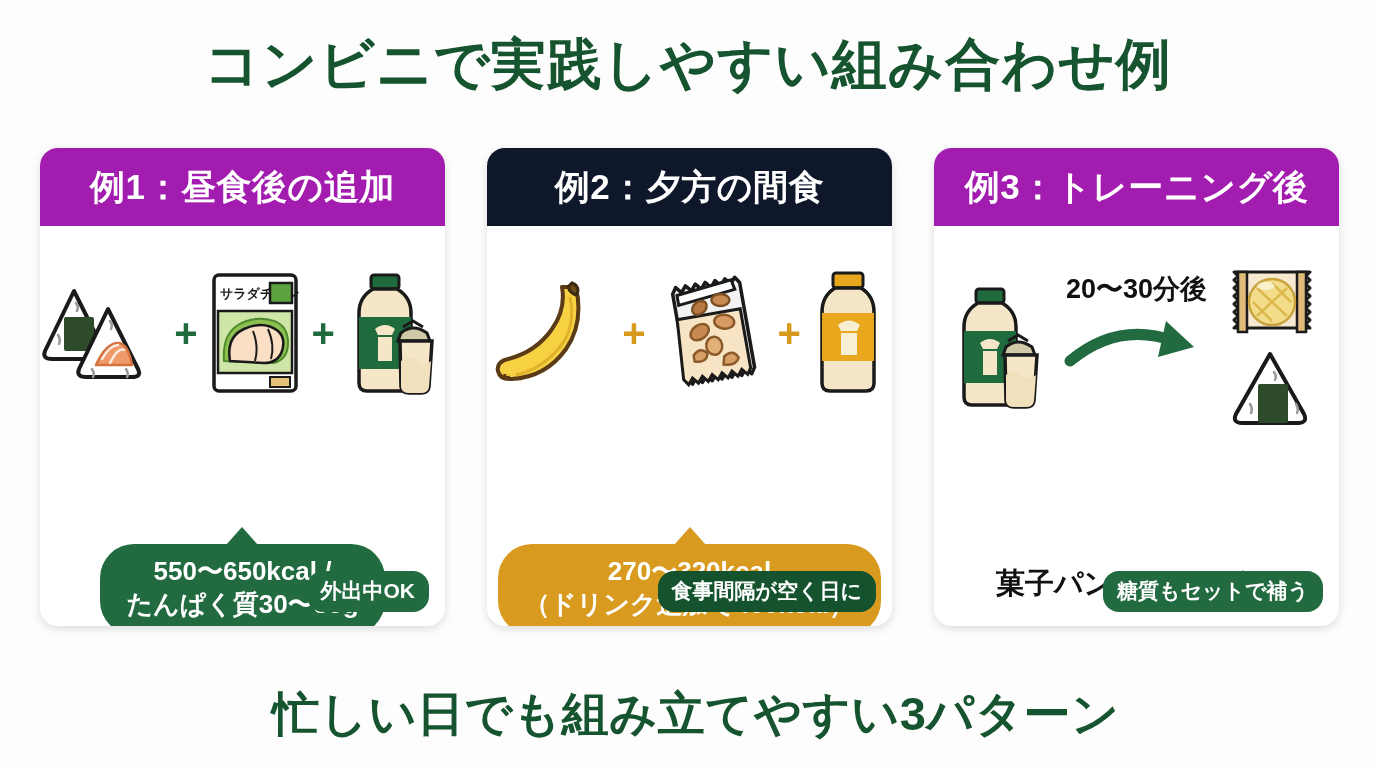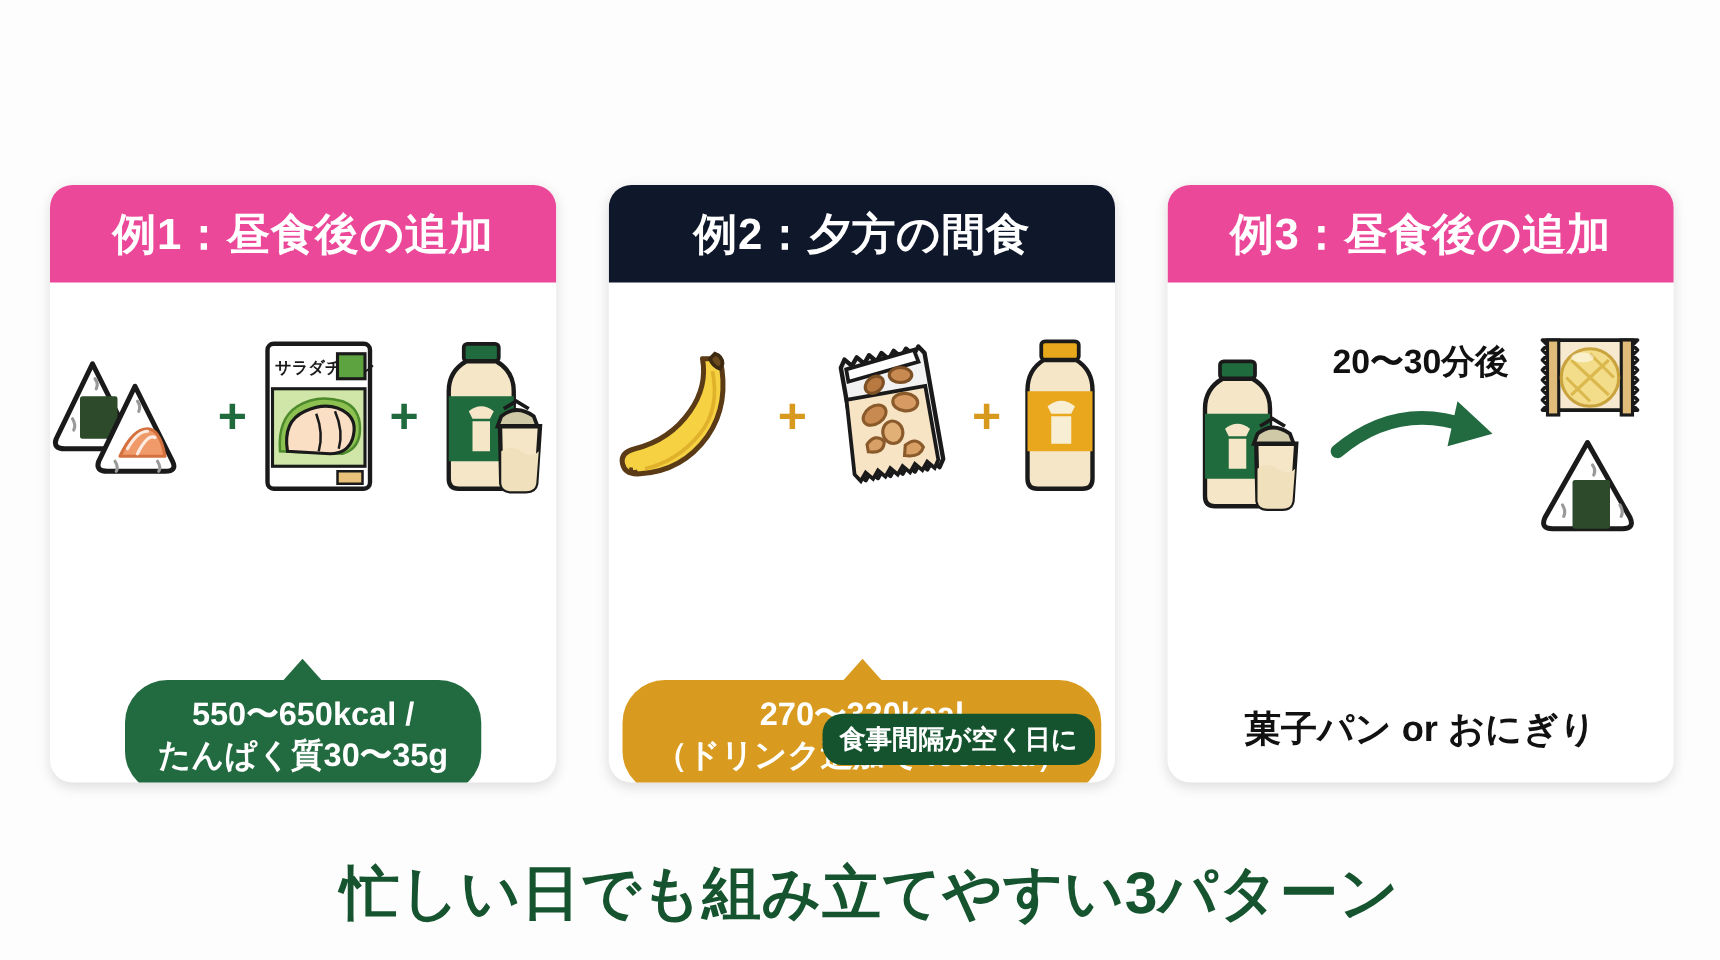--- a/index.html
+++ b/index.html
@@ -58,21 +58,21 @@
   }
   .card-header {
     height: 78px;
     display: flex; align-items: center; justify-content: center;
     color: #ffffff;
     font-size: 35px;
     font-weight: 700;
     letter-spacing: 0.5px;
     white-space: nowrap;
   }
-  .card-header.green { background: #ec4899; }
+  .card-header.green { background: #a21caf; }
   .card-header.amber { background: #0f172a; }
 
   .card-body {
     flex: 1;
     position: relative;
     display: flex; flex-direction: column;
     align-items: center;
   }
 
   
@@ -174,20 +174,21 @@
     align-items: center; gap: 6px;
   }
 
   svg { display: block; overflow: visible; }
 </style>
 </head>
 <body>
 
 <div class="page">
 
+  <h1 class="main-title">コンビニで実践しやすい組み合わせ例</h1>
 
   <div class="cards">
 
     <div class="card">
       <div class="card-header green">例1：昼食後の追加</div>
       <div class="card-body">
 
         <div class="items">
 
           <span>
@@ -239,20 +240,21 @@
           </span>
         </div>
 
         <div class="bubble-wrap">
           <div class="bubble green">
             <div>550〜650kcal /</div>
             <div>たんぱく質30〜35g</div>
           </div>
         </div>
 
+        <div class="badge green">外出中OK</div>
       </div>
     </div>
 
     <div class="card">
       <div class="card-header amber">例2：夕方の間食</div>
       <div class="card-body">
 
         <div class="items">
 
           <span>
@@ -304,21 +306,21 @@
             <div>270〜320kcal</div>
             <div>（ドリンク追加で400kcal）</div>
           </div>
         </div>
 
         <div class="badge amber">食事間隔が空く日に</div>
       </div>
     </div>
 
     <div class="card">
-      <div class="card-header green">例3：昼食後の追加</div>
+      <div class="card-header green">例3：トレーニング後</div>
       <div class="card-body">
 
         <div class="c3-row">
           <div class="c3-left">
             <span>
               <svg width="104" height="128" viewBox="0 0 104 128">
                 <rect x="26" y="6" width="28" height="14" rx="3" fill="#1f6b3d" stroke="#1a1a1a" stroke-width="3"></rect>
                 <path d="M28 20 q-14 8 -14 24 L14 114 q0 8 8 8 l36 0 q8 0 8 -8 L66 44 q0 -16 -14 -24 Z" fill="#f5e6c8" stroke="#1a1a1a" stroke-width="3.5"></path>
                 <rect x="14" y="48" width="52" height="52" fill="#1f6b3d"></rect>
                 <path d="M30 60 q10 -8 20 0 l-3 6 l-14 0 Z" fill="#f5e6c8"></path>
@@ -362,20 +364,21 @@
                 <path d="M26 58 q3 5 1 9" stroke="#999" stroke-width="2.5" fill="none" stroke-linecap="round"></path>
                 <path d="M50 26 q3 4 1 8" stroke="#999" stroke-width="2.5" fill="none" stroke-linecap="round"></path>
                 <path d="M72 58 q3 5 1 9" stroke="#999" stroke-width="2.5" fill="none" stroke-linecap="round"></path>
               </svg>
             </span>
           </div>
         </div>
 
         <div class="note">菓子パン or おにぎり</div>
 
+        <div class="badge green">糖質もセットで補う</div>
       </div>
     </div>
 
   </div>
 
   <div class="footer-title">忙しい日でも組み立てやすい3パターン</div>
 
 </div>
 
 </body></html>

